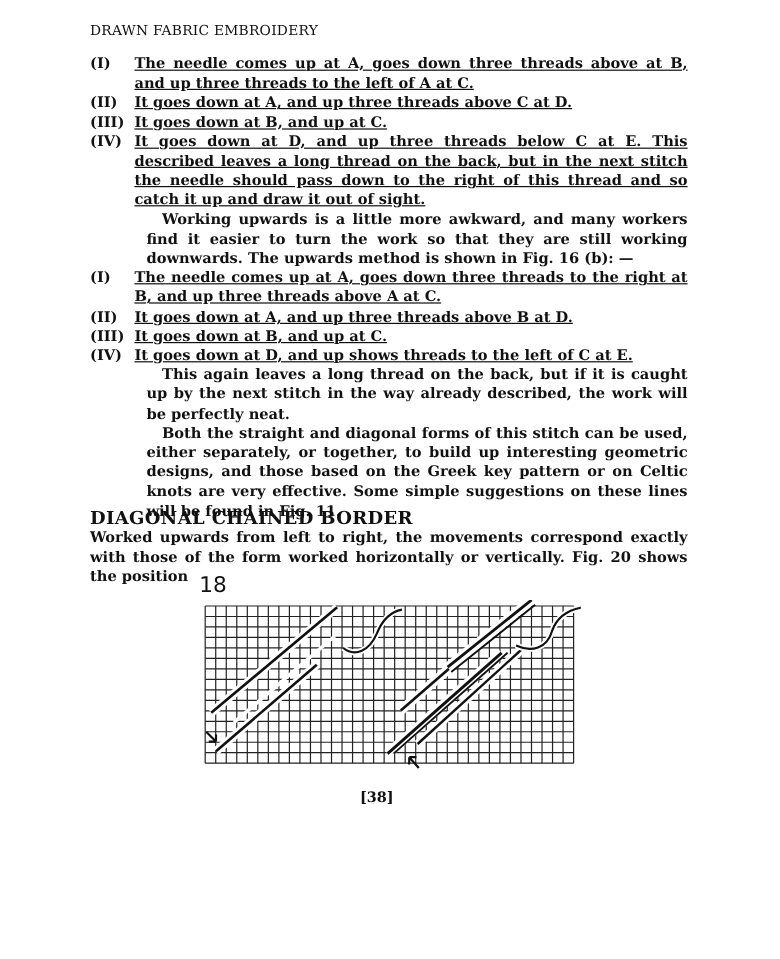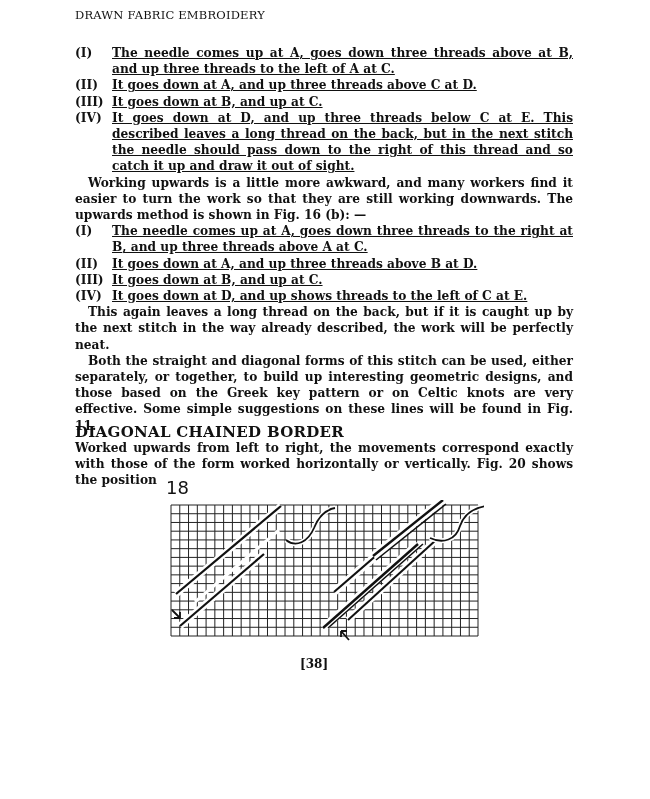--- a/index.html
+++ b/index.html
@@ -1,23 +1,23 @@
 <!DOCTYPE html>
 <html><head>
 <meta charset="utf-8">
 <style>
   html, body { margin: 0; padding: 0; background: #ffffff; }
   body { width: 650px; height: 799px; position: relative; overflow: hidden;
          font-family: "DejaVu Serif", "Liberation Serif", serif; color: #111; }
-  .running-head { position: absolute; left: 75px; top: 8px; font-size: 11.5px; letter-spacing: 0.2px; }
+  .running-head { position: absolute; left: 75px; top: 18px; font-size: 11.5px; letter-spacing: 0.2px; }
   .block { position: absolute; left: 75px; width: 498px; font-size: 12.2px; line-height: 16.2px; font-weight: bold; text-align: justify; }
   .item { display: flex; }
   .item .num { width: 37px; flex: none; }
   .item .txt { flex: 1; text-align: justify; text-decoration: underline; }
-  .para { text-indent: 13px; text-align: justify; }
+  .para { text-indent: 13px; text-align: justify; margin-left: 47px; }
   .para-noindent { text-align: justify; }
   .section-head { position: absolute; left: 75px; top: 423px; font-size: 15px; font-weight: bold; letter-spacing: 0.3px; }
   .fig-num { position: absolute; left: 166px; top: 477px; font-family: "DejaVu Sans", "Liberation Sans", sans-serif; font-size: 18px; }
   .figure { position: absolute; left: 168px; top: 500px; }
   .folio { position: absolute; left: 300px; top: 657px; font-size: 12px; font-weight: bold; }
 </style>
 </head>
 <body>
 
 <div class="running-head">DRAWN FABRIC EMBROIDERY</div>

